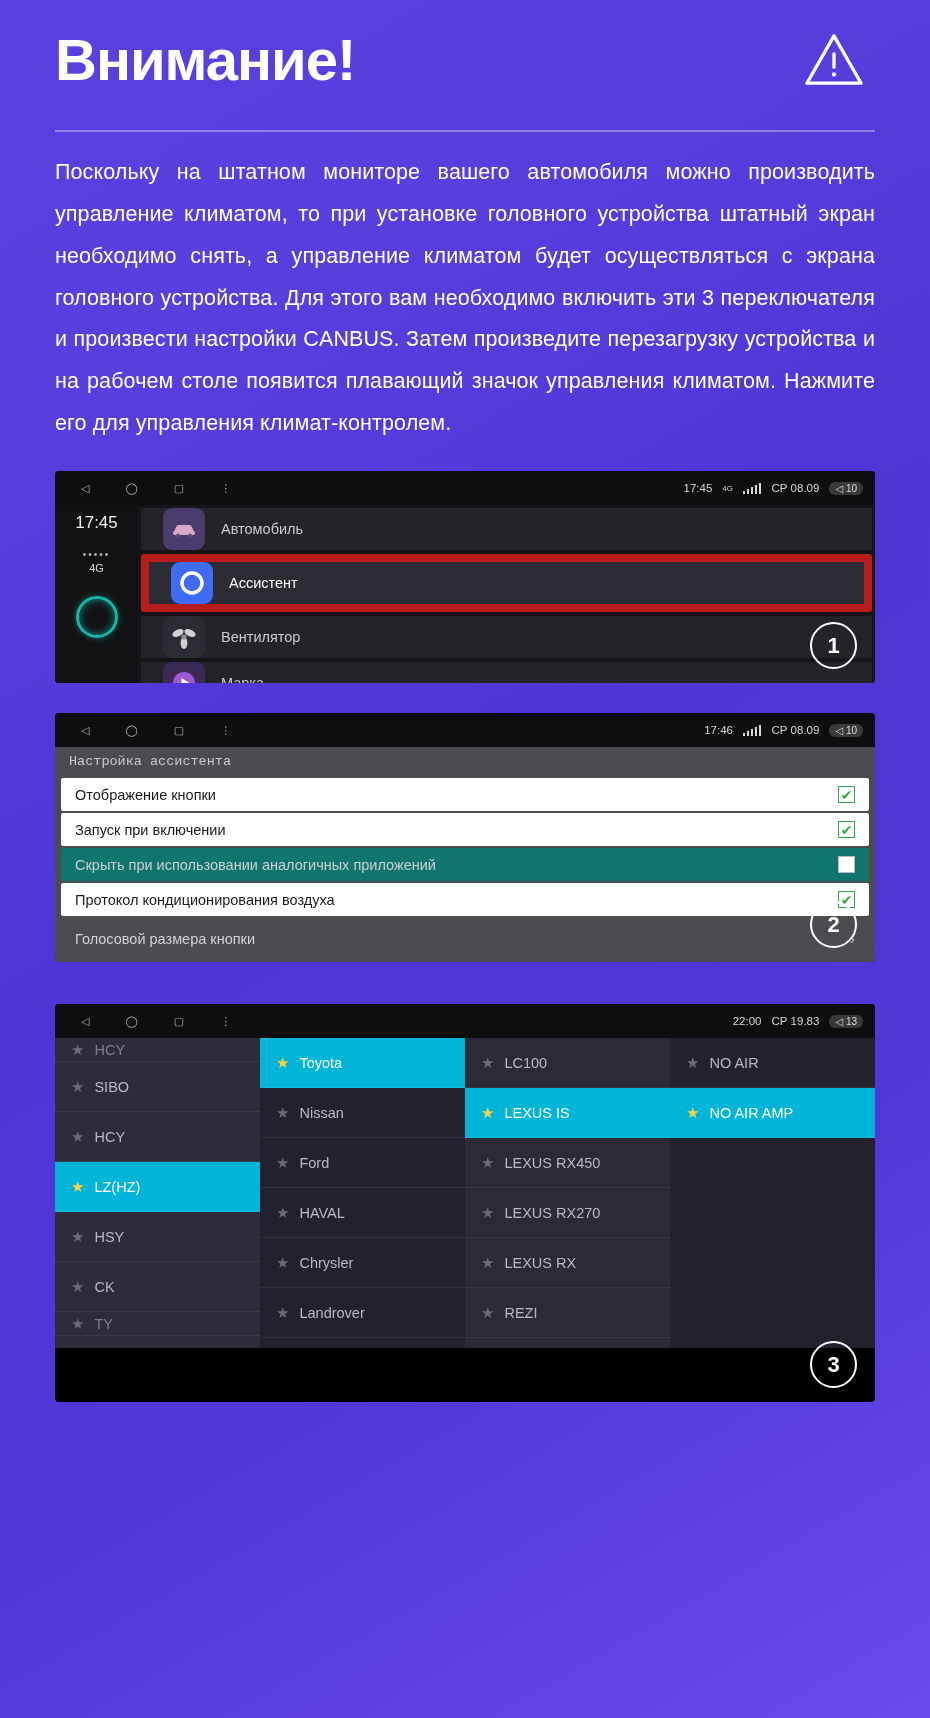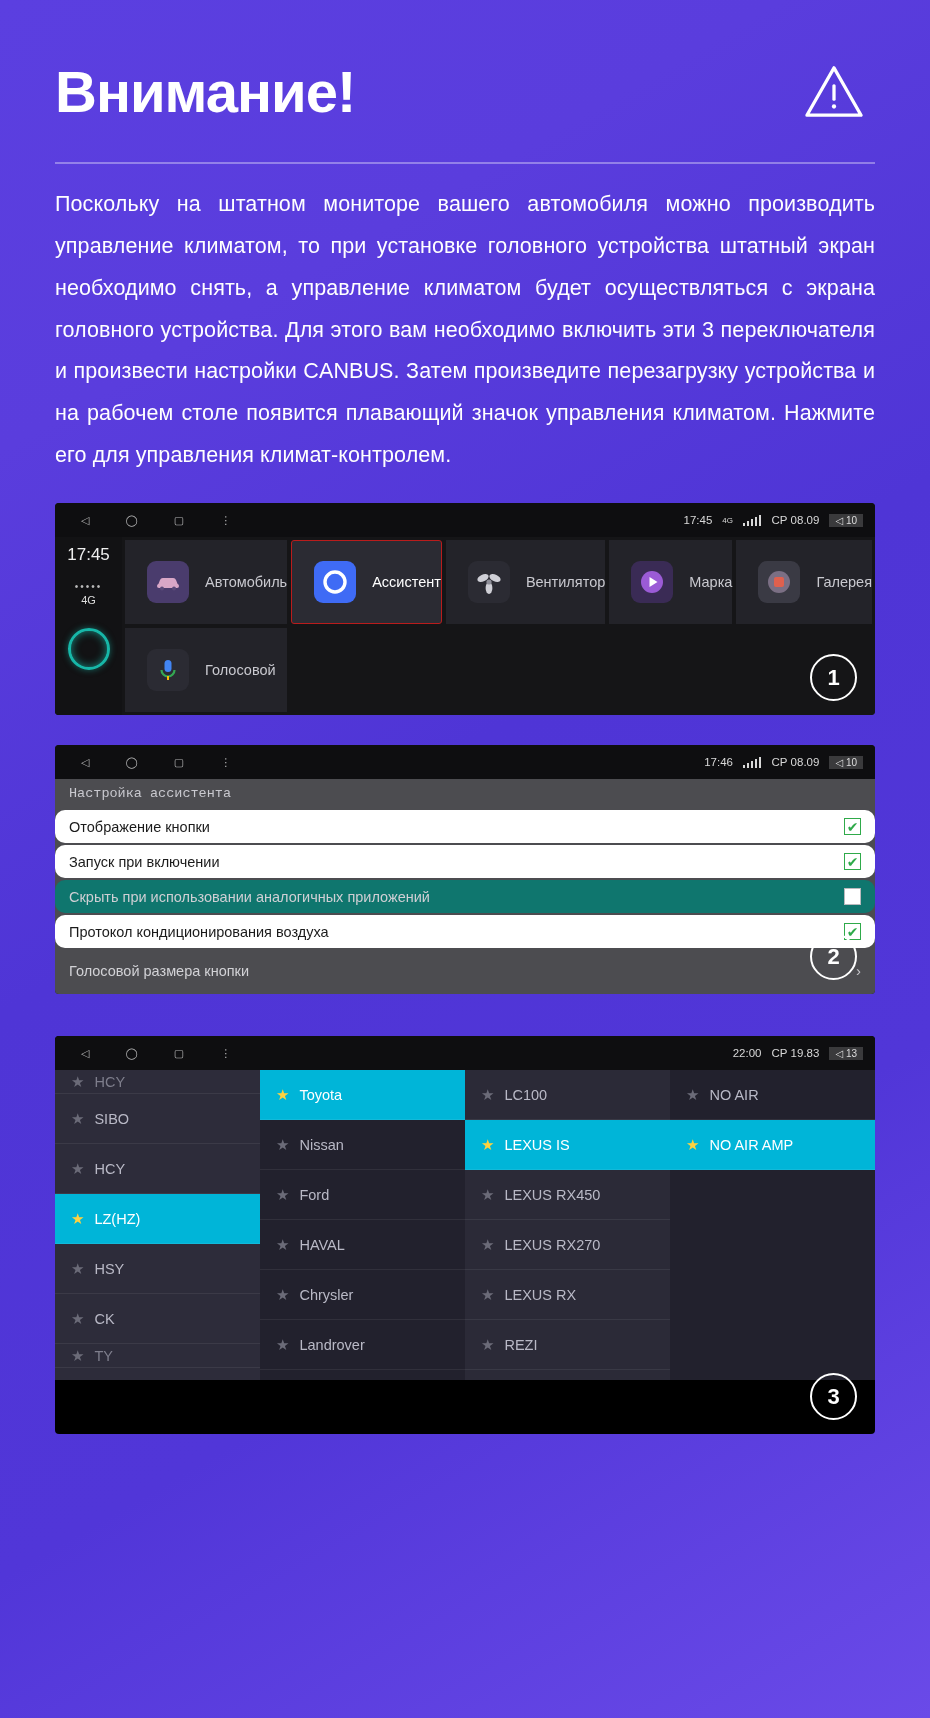--- a/index.html
+++ b/index.html
@@ -18,21 +18,21 @@
     position: relative;
     width: 930px;
     height: 1718px;
     padding: 0 55px;
   }
   
   .header {
     display: flex;
     align-items: center;
     justify-content: space-between;
-    padding-top: 60px;
+    padding-top: 28px;
   }
   .title {
     font-size: 58px;
     font-weight: bold;
     letter-spacing: -1px;
     line-height: 1.1;
   }
   .warn-icon {
     width: 62px;
     height: 58px;
@@ -70,64 +70,64 @@
     font-size: 11px;
     color: #cfcfcf;
   }
   .sb-left { display: flex; align-items: center; gap: 36px; padding-left: 14px; }
   .nav-ico { opacity: .85; }
   .sb-right { margin-left: auto; display: flex; align-items: center; gap: 10px; font-size: 11.5px; color: #d8d8d8; }
   .sig { display:inline-flex; align-items:flex-end; gap:1.5px; height:11px;}
   .sig i { display:block; width:2.5px; background:#d8d8d8; }
   .sig i:nth-child(1){height:3px}.sig i:nth-child(2){height:5px}
   .sig i:nth-child(3){height:7px}.sig i:nth-child(4){height:9px}.sig i:nth-child(5){height:11px}
-  .batt { background:#3a3a3c; border-radius:0; padding:1px 6px; font-size:10px; color:#ddd; }
+  .batt { background:#3a3a3c; border-radius:6px; padding:1px 6px; font-size:10px; color:#ddd; }
   
   #panel1 { height: 212px; }
   .launcher { display: flex; height: 178px; background: #151517; }
   .lsidebar {
     width: 83px;
     background: #121214;
     color: #d5d5d5;
     padding-top: 6px;
     text-align: center;
     position: relative;
   }
   .ltime { font-size: 17px; color: #eee; margin-top: 2px; }
   .lnet { font-size: 10px; color: #b9b9b9; margin-top: 16px; letter-spacing: 2px;}
   .lnet2 { font-size: 11px; color: #ddd; margin-top: 2px; }
   .lring {
     width: 42px; height: 42px; border-radius: 50%;
     border: 3px solid #17b7a8;
     margin: 22px auto 0;
     box-shadow: 0 0 9px rgba(23,183,168,.7) inset, 0 0 6px rgba(23,183,168,.5);
   }
-  .lgrid { flex: 1; display: grid; grid-template-columns: 1fr 1fr 1fr 1fr 1fr; grid-template-rows: 1fr 1fr; gap: 4px; padding: 3px; }
+  .lgrid { flex: 1; display: grid; grid-template-columns: 1fr; grid-template-rows: 1fr 1fr; gap: 4px; padding: 3px; }
   .tile {
     background: #232329;
     display: flex; align-items: center; gap: 16px;
     padding-left: 22px;
     color: #c9c9cf; font-size: 14.5px;
     position: relative;
   }
-  .tile.highlight { border: 1px solid #b91c1c; background: #2b2b33; border-radius: 3px; color:#fff; }
+  .tile.highlight { border: 8px solid #b91c1c; background: #2b2b33; border-radius: 3px; color:#fff; }
   .tico { width: 42px; height: 42px; border-radius: 9px; display:flex; align-items:center; justify-content:center; flex: 0 0 auto;}
   .tico.car { background:#4a3c6d; }
   .tico.assist { background:#3f6bf5; }
   .tico.fan { background:#2b2b33; }
   .tico.video { background:#3a2b55; }
   .tico.gal { background:#3a3a44; }
   .tico.voice { background:#2b2b33; }
   
   #panel2 { height: 249px; }
   .sec-title { background:#4c4c50; color:#c9c9cf; font-size:13.5px; padding:7px 14px;font-family:Liberation Mono, monospace; }
   .row {
     background:#fff; color:#1b1b1b; font-size:14.5px;
     display:flex; align-items:center; justify-content:space-between;
-    padding:8px 14px; margin:2px 0; border-radius:10px;
+    padding:8px 14px; margin:2px 6px; border-radius:2px;
   }
   .row.dim { background:#0f766e; color:#cfcfd4; }
   .row.plain { background:transparent; color:#d2d2d6; margin-top:6px; }
   .chk { width:17px; height:17px; border:1px solid #9a9a9a; background:#fff; display:flex; align-items:center; justify-content:center; }
   .chk.on { border-color:#2faa4a; color:#2faa4a; font-size:14px; line-height:1; }
   .chk.off { border-color:#b9b9bd; background:#fff; }
   .chev { color:#c6c6ca; font-size:15px; }
   .panel2-body { background:#4c4c50; padding-bottom:10px; height:215px; }
   
   #panel3 { height: 398px; background:#000; }

